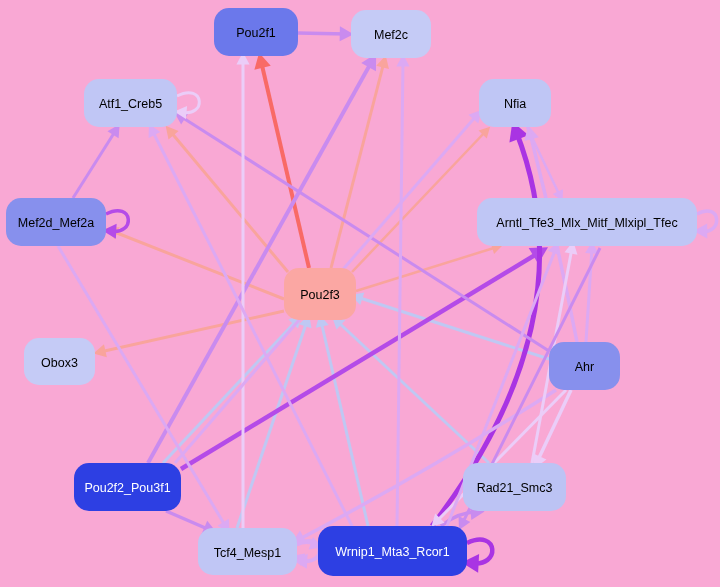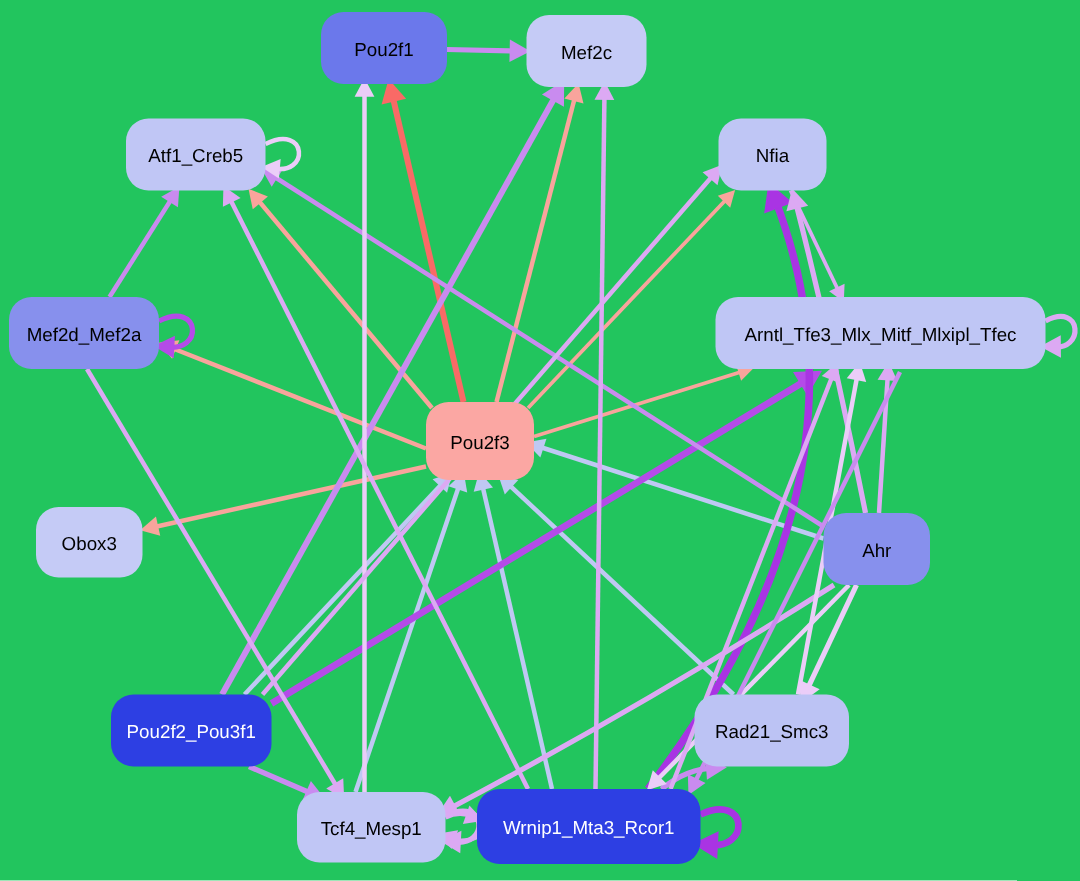--- a/index.html
+++ b/index.html
@@ -1,17 +1,17 @@
 <!DOCTYPE html>
 <html><head>
 <meta charset="utf-8">
 <style>
   html,body{margin:0;padding:0;background:#ffffff;}
   body{font-family:"Liberation Sans","DejaVu Sans",sans-serif;}
-  #stage{position:relative;width:720px;height:587px;background:#22c55e;overflow:hidden;}
+  #stage{position:relative;width:720px;height:587px;background:#f9a8d4;overflow:hidden;}
   svg{display:block;}
   .node-label{font-family:"Liberation Sans","DejaVu Sans",sans-serif;font-size:12.5px;}
 </style>
 </head>
 <body>
 
 <div id="stage">
   <svg id="graph-svg" width="720" height="587" viewBox="0 0 720 587" xmlns="http://www.w3.org/2000/svg">
       <path d="M309,268 L261,61" fill="none" stroke="#F96A66" stroke-width="4"></path>
       <polygon points="259.0867025387481,52.74892777726634 270.74830673877665,65.85339218760663 254.38254365236278,69.6483623586848" fill="#F96A66"></polygon>

